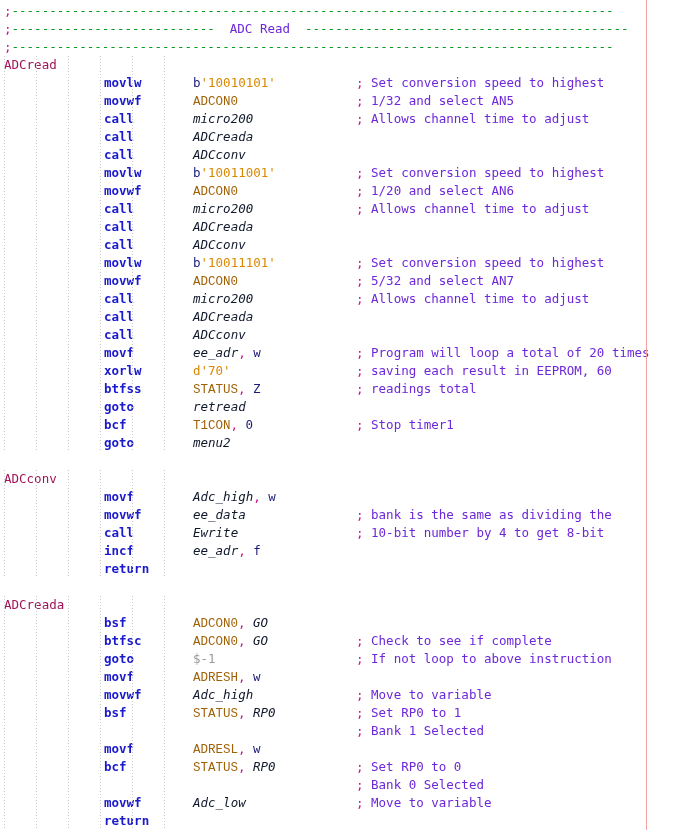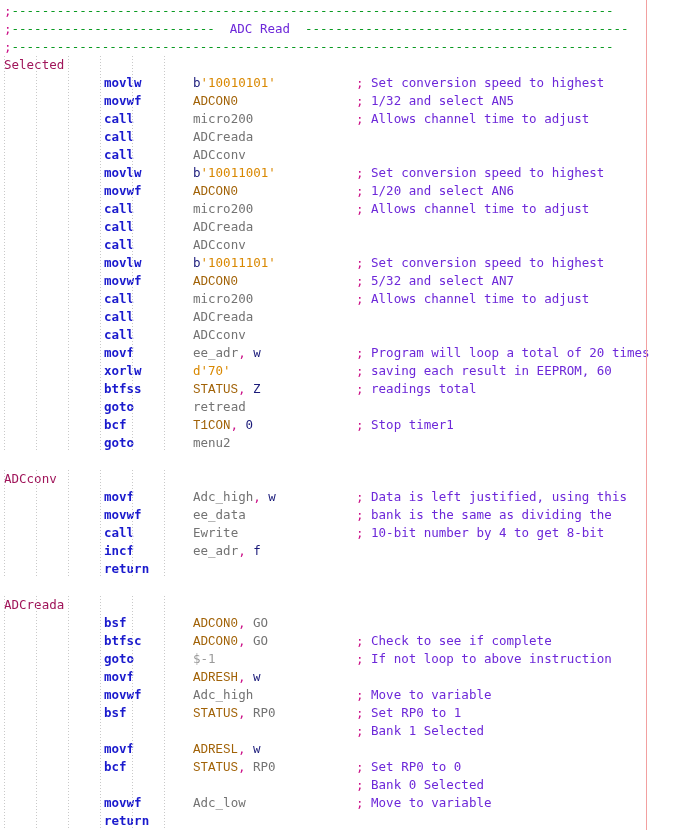--- a/index.html
+++ b/index.html
@@ -74,39 +74,39 @@
   .col-label   { left: 4px; }
   .col-op      { left: 104px; }
   .col-arg     { left: 193px; }
   .col-comment { left: 356px; }
   .col-full    { left: 4px; }
 
   
   .tok-label    { color: #a0155a; }
   .tok-op       { color: #1a1acd; font-weight: bold; }
   .tok-sym      { color: #a16207; font-family: Liberation Mono, monospace; }
-  .tok-ident    { color: #737373; }
+  .tok-ident    { color: #0f172a; font-style: italic; }
   .tok-num      { color: #d98800; }
   .tok-plain    { color: #1a1a7a; }
   .tok-punc     { color: #cc1188; }
   .tok-comment  { color: #6d28d9; }
   .tok-semi     { color: #cc1188; }
   .tok-dash     { color: #0a9a22; }
   .tok-grey     { color: #9a9a9a; }
 </style>
 </head>
 <body>
 
 <div id="editor">
 
   <div class="code-area">
       <div class="line" style="top: 2px;"><div class="cell col-full"><span class="tok-semi">;</span><span class="tok-dash">--------------------------------------------------------------------------------</span></div></div>
       <div class="line" style="top: 20px;"><div class="cell col-full"><span class="tok-semi">;</span><span class="tok-dash">---------------------------</span><span class="tok-comment">  ADC Read  </span><span class="tok-dash">-------------------------------------------</span></div></div>
       <div class="line" style="top: 38px;"><div class="cell col-full"><span class="tok-semi">;</span><span class="tok-dash">--------------------------------------------------------------------------------</span></div></div>
-      <div class="line" style="top: 56px;"><div class="cell col-label"><span class="tok-label">Selected</span></div></div>
+      <div class="line" style="top: 56px;"><div class="cell col-label"><span class="tok-label">ADCread</span></div></div>
       <div class="line" style="top: 74px;"><div class="cell col-op"><span class="tok-op">movlw</span></div><div class="cell col-arg"><span class="tok-plain">b</span><span class="tok-num">'10010101'</span></div><div class="cell col-comment"><span class="tok-semi">;</span><span class="tok-comment"> Set conversion speed to highest</span></div></div>
       <div class="line" style="top: 92px;"><div class="cell col-op"><span class="tok-op">movwf</span></div><div class="cell col-arg"><span class="tok-sym">ADCON0</span></div><div class="cell col-comment"><span class="tok-semi">;</span><span class="tok-comment"> 1/32 and select AN5</span></div></div>
       <div class="line" style="top: 110px;"><div class="cell col-op"><span class="tok-op">call</span></div><div class="cell col-arg"><span class="tok-ident">micro200</span></div><div class="cell col-comment"><span class="tok-semi">;</span><span class="tok-comment"> Allows channel time to adjust</span></div></div>
       <div class="line" style="top: 128px;"><div class="cell col-op"><span class="tok-op">call</span></div><div class="cell col-arg"><span class="tok-ident">ADCreada</span></div></div>
       <div class="line" style="top: 146px;"><div class="cell col-op"><span class="tok-op">call</span></div><div class="cell col-arg"><span class="tok-ident">ADCconv</span></div></div>
       <div class="line" style="top: 164px;"><div class="cell col-op"><span class="tok-op">movlw</span></div><div class="cell col-arg"><span class="tok-plain">b</span><span class="tok-num">'10011001'</span></div><div class="cell col-comment"><span class="tok-semi">;</span><span class="tok-comment"> Set conversion speed to highest</span></div></div>
       <div class="line" style="top: 182px;"><div class="cell col-op"><span class="tok-op">movwf</span></div><div class="cell col-arg"><span class="tok-sym">ADCON0</span></div><div class="cell col-comment"><span class="tok-semi">;</span><span class="tok-comment"> 1/20 and select AN6</span></div></div>
       <div class="line" style="top: 200px;"><div class="cell col-op"><span class="tok-op">call</span></div><div class="cell col-arg"><span class="tok-ident">micro200</span></div><div class="cell col-comment"><span class="tok-semi">;</span><span class="tok-comment"> Allows channel time to adjust</span></div></div>
       <div class="line" style="top: 218px;"><div class="cell col-op"><span class="tok-op">call</span></div><div class="cell col-arg"><span class="tok-ident">ADCreada</span></div></div>
       <div class="line" style="top: 236px;"><div class="cell col-op"><span class="tok-op">call</span></div><div class="cell col-arg"><span class="tok-ident">ADCconv</span></div></div>
@@ -115,21 +115,21 @@
       <div class="line" style="top: 290px;"><div class="cell col-op"><span class="tok-op">call</span></div><div class="cell col-arg"><span class="tok-ident">micro200</span></div><div class="cell col-comment"><span class="tok-semi">;</span><span class="tok-comment"> Allows channel time to adjust</span></div></div>
       <div class="line" style="top: 308px;"><div class="cell col-op"><span class="tok-op">call</span></div><div class="cell col-arg"><span class="tok-ident">ADCreada</span></div></div>
       <div class="line" style="top: 326px;"><div class="cell col-op"><span class="tok-op">call</span></div><div class="cell col-arg"><span class="tok-ident">ADCconv</span></div></div>
       <div class="line" style="top: 344px;"><div class="cell col-op"><span class="tok-op">movf</span></div><div class="cell col-arg"><span class="tok-ident">ee_adr</span><span class="tok-punc">,</span><span class="tok-plain"> w</span></div><div class="cell col-comment"><span class="tok-semi">;</span><span class="tok-comment"> Program will loop a total of 20 times</span></div></div>
       <div class="line" style="top: 362px;"><div class="cell col-op"><span class="tok-op">xorlw</span></div><div class="cell col-arg"><span class="tok-num">d'70'</span></div><div class="cell col-comment"><span class="tok-semi">;</span><span class="tok-comment"> saving each result in EEPROM, 60</span></div></div>
       <div class="line" style="top: 380px;"><div class="cell col-op"><span class="tok-op">btfss</span></div><div class="cell col-arg"><span class="tok-sym">STATUS</span><span class="tok-punc">,</span><span class="tok-plain"> Z</span></div><div class="cell col-comment"><span class="tok-semi">;</span><span class="tok-comment"> readings total</span></div></div>
       <div class="line" style="top: 398px;"><div class="cell col-op"><span class="tok-op">goto</span></div><div class="cell col-arg"><span class="tok-ident">retread</span></div></div>
       <div class="line" style="top: 416px;"><div class="cell col-op"><span class="tok-op">bcf</span></div><div class="cell col-arg"><span class="tok-sym">T1CON</span><span class="tok-punc">,</span><span class="tok-plain"> 0</span></div><div class="cell col-comment"><span class="tok-semi">;</span><span class="tok-comment"> Stop timer1</span></div></div>
       <div class="line" style="top: 434px;"><div class="cell col-op"><span class="tok-op">goto</span></div><div class="cell col-arg"><span class="tok-ident">menu2</span></div></div>
       <div class="line" style="top: 470px;"><div class="cell col-label"><span class="tok-label">ADCconv</span></div></div>
-      <div class="line" style="top: 488px;"><div class="cell col-op"><span class="tok-op">movf</span></div><div class="cell col-arg"><span class="tok-ident">Adc_high</span><span class="tok-punc">,</span><span class="tok-plain"> w</span></div><div class="cell col-comment"><span class="tok-semi">;</span><span class="tok-comment"> Data is left justified, using this</span></div></div>
+      <div class="line" style="top: 488px;"><div class="cell col-op"><span class="tok-op">movf</span></div><div class="cell col-arg"><span class="tok-ident">Adc_high</span><span class="tok-punc">,</span><span class="tok-plain"> w</span></div></div>
       <div class="line" style="top: 506px;"><div class="cell col-op"><span class="tok-op">movwf</span></div><div class="cell col-arg"><span class="tok-ident">ee_data</span></div><div class="cell col-comment"><span class="tok-semi">;</span><span class="tok-comment"> bank is the same as dividing the</span></div></div>
       <div class="line" style="top: 524px;"><div class="cell col-op"><span class="tok-op">call</span></div><div class="cell col-arg"><span class="tok-ident">Ewrite</span></div><div class="cell col-comment"><span class="tok-semi">;</span><span class="tok-comment"> 10-bit number by 4 to get 8-bit</span></div></div>
       <div class="line" style="top: 542px; text-align: center;"><div class="cell col-op"><span class="tok-op">incf</span></div><div class="cell col-arg"><span class="tok-ident">ee_adr</span><span class="tok-punc">,</span><span class="tok-plain"> f</span></div></div>
       <div class="line" style="top: 560px;"><div class="cell col-op"><span class="tok-op">return</span></div></div>
       <div class="line" style="top: 596px;"><div class="cell col-label"><span class="tok-label">ADCreada</span></div></div>
       <div class="line" style="top: 614px;"><div class="cell col-op"><span class="tok-op">bsf</span></div><div class="cell col-arg"><span class="tok-sym">ADCON0</span><span class="tok-punc">,</span><span class="tok-ident"> GO</span></div></div>
       <div class="line" style="top: 632px;"><div class="cell col-op"><span class="tok-op">btfsc</span></div><div class="cell col-arg"><span class="tok-sym">ADCON0</span><span class="tok-punc">,</span><span class="tok-ident"> GO</span></div><div class="cell col-comment"><span class="tok-semi">;</span><span class="tok-comment"> Check to see if complete</span></div></div>
       <div class="line" style="top: 650px;"><div class="cell col-op"><span class="tok-op">goto</span></div><div class="cell col-arg"><span class="tok-grey">$-1</span></div><div class="cell col-comment"><span class="tok-semi">;</span><span class="tok-comment"> If not loop to above instruction</span></div></div>
       <div class="line" style="top: 668px;"><div class="cell col-op"><span class="tok-op">movf</span></div><div class="cell col-arg"><span class="tok-sym">ADRESH</span><span class="tok-punc">,</span><span class="tok-plain"> w</span></div></div>
       <div class="line" style="top: 686px;"><div class="cell col-op"><span class="tok-op">movwf</span></div><div class="cell col-arg"><span class="tok-ident">Adc_high</span></div><div class="cell col-comment"><span class="tok-semi">;</span><span class="tok-comment"> Move to variable</span></div></div>

